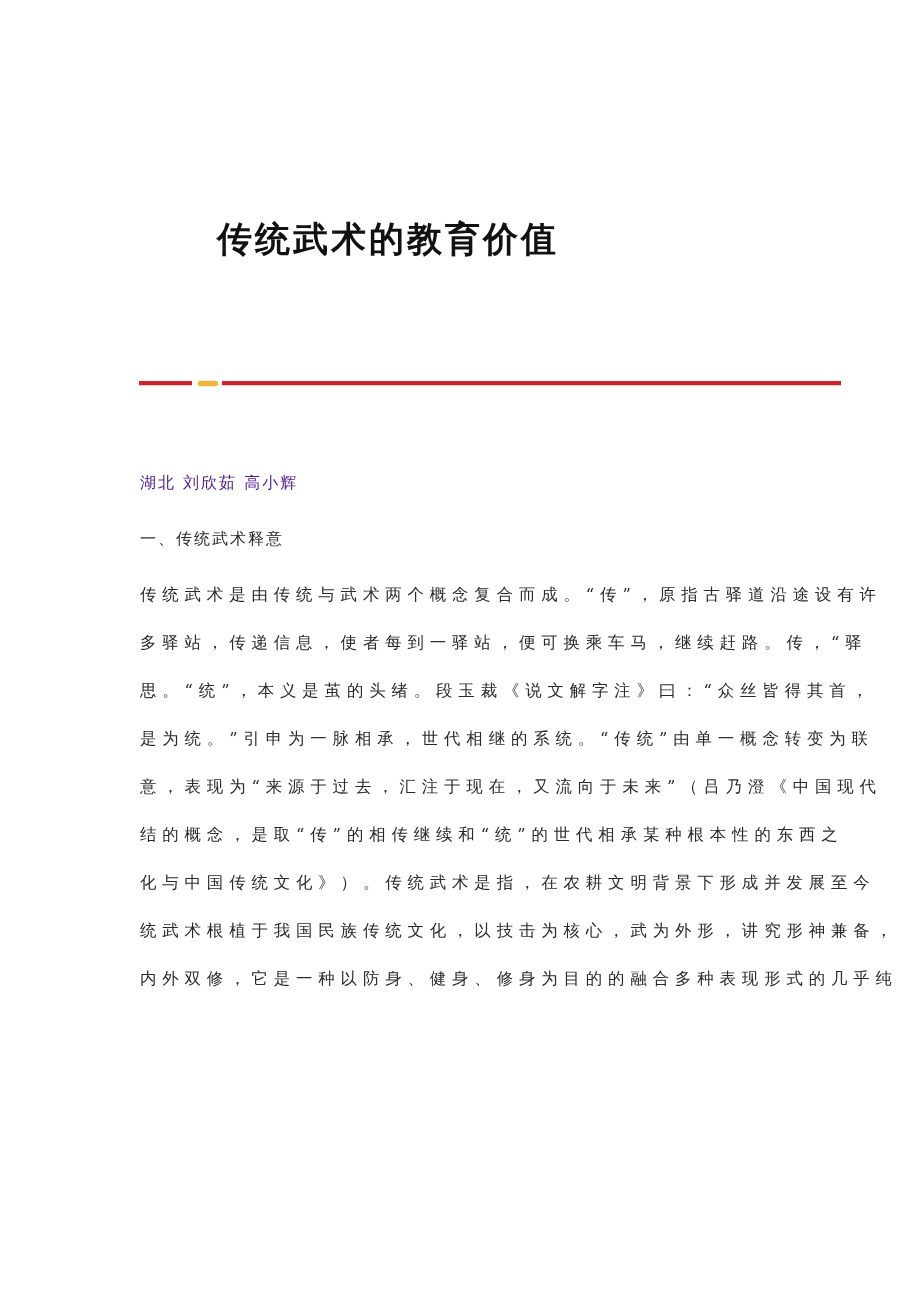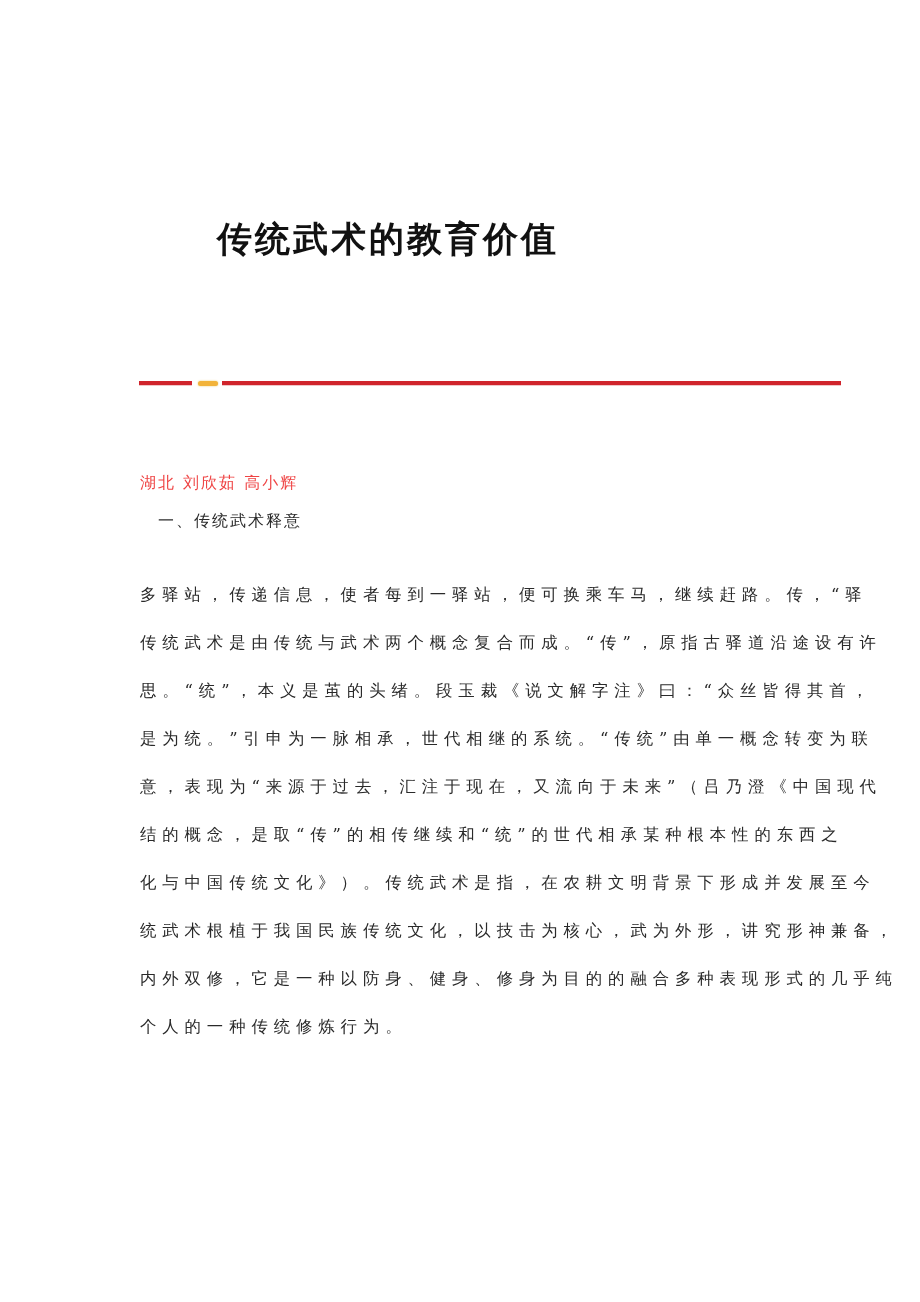--- a/index.html
+++ b/index.html
@@ -54,33 +54,32 @@
       background: #f2b33a;
       box-shadow: 0 0 2px #e8c96a;
     }
     .author {
       position: absolute;
       left: 140px;
       top: 470px;
       font-size: 16px;
       letter-spacing: 2px;
       line-height: 26px;
-      color: #ef4444;
+      color: #4c1d95;
       white-space: nowrap;
     }
     .section-heading {
       position: absolute;
       left: 140px;
-      top: 508px;
+      top: 526px;
       font-size: 16px;
       letter-spacing: 2px;
       line-height: 26px;
       color: #2a2a2a;
       white-space: nowrap;
-      margin-left: 18px;
     }
     .body-text {
       position: absolute;
       left: 140px;
       top: 581px;
       width: 640px;
     }
     .body-line {
       height: 48px;
       line-height: 28px;
@@ -101,25 +100,24 @@
     <div class="seg seg-left"></div>
     <div class="ornament"></div>
     <div class="seg seg-right"></div>
   </div>
 
   <div class="author">湖北 刘欣茹 高小辉</div>
 
   <div class="section-heading">一、传统武术释意</div>
 
   <div class="body-text">
+    <div class="body-line">传统武术是由传统与武术两个概念复合而成。“传”，原指古驿道沿途设有许</div>
     <div class="body-line">多驿站，传递信息，使者每到一驿站，便可换乘车马，继续赶路。传，“驿</div>
-    <div class="body-line">传统武术是由传统与武术两个概念复合而成。“传”，原指古驿道沿途设有许</div>
     <div class="body-line">思。“统”，本义是茧的头绪。段玉裁《说文解字注》曰：“众丝皆得其首，</div>
     <div class="body-line">是为统。”引申为一脉相承，世代相继的系统。“传统”由单一概念转变为联</div>
     <div class="body-line">意，表现为“来源于过去，汇注于现在，又流向于未来”（吕乃澄《中国现代</div>
     <div class="body-line">结的概念，是取“传”的相传继续和“统”的世代相承某种根本性的东西之</div>
     <div class="body-line">化与中国传统文化》）。传统武术是指，在农耕文明背景下形成并发展至今</div>
     <div class="body-line">统武术根植于我国民族传统文化，以技击为核心，武为外形，讲究形神兼备，</div>
     <div class="body-line">内外双修，它是一种以防身、健身、修身为目的的融合多种表现形式的几乎纯</div>
-    <div class="body-line">个人的一种传统修炼行为。</div>
   </div>
 
 </div>
 
 </body></html>

